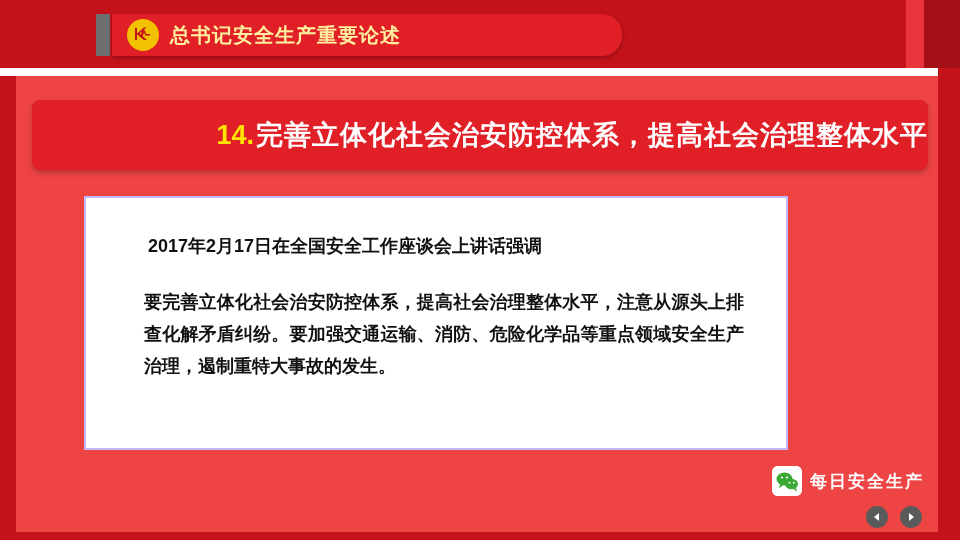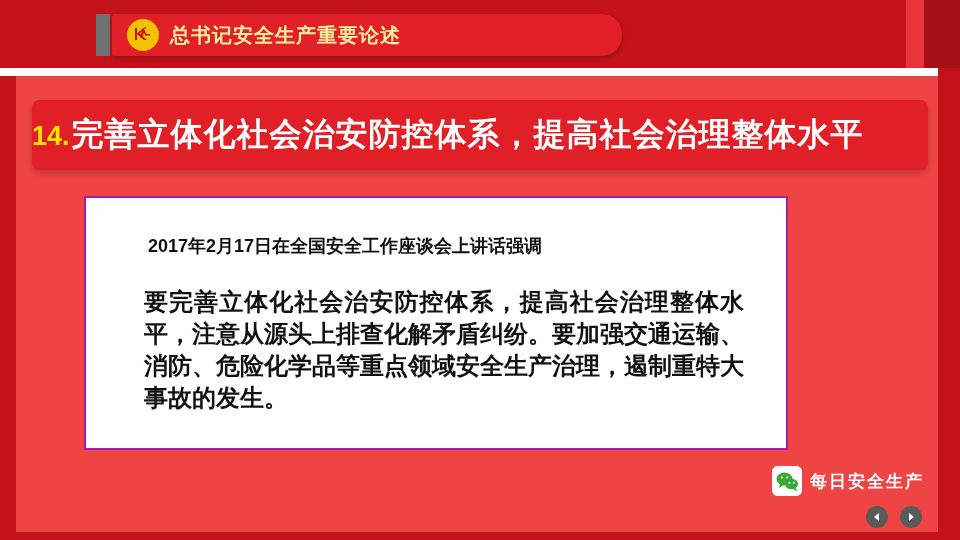--- a/index.html
+++ b/index.html
@@ -119,65 +119,65 @@
     position: absolute;
     left: 32px;
     top: 100px;
     width: 896px;
     height: 70px;
     background: #e01f26;
     border-radius: 8px;
     box-shadow: 0 3px 6px rgba(0,0,0,0.22);
     display: flex;
     align-items: center;
-    justify-content: flex-start;
+    justify-content: flex-end;
   }
   .headline-inner {
     display: flex;
     align-items: baseline;
     white-space: nowrap;
   }
   .headline-num {
     font-size: 27px;
     font-weight: bold;
     color: #ffe400;
     margin-right: 2px;
   }
   .headline-text {
-    font-size: 32px;
+    font-size: 27px;
     font-weight: bold;
     color: #ffffff;
     letter-spacing: 1px;
   }
 
   
   .content-box {
     position: absolute;
     left: 84px;
     top: 196px;
     width: 700px;
     height: 250px;
     background: #ffffff;
-    border: 2px solid #a21caf;
+    border: 2px solid #c4b5fd;
   }
   .content-date {
     position: absolute;
     left: 62px;
     top: 36px;
     font-size: 18px;
     font-weight: bold;
     color: #111111;
     white-space: nowrap;
   }
   .content-body {
     position: absolute;
     left: 58px;
     top: 88px;
     width: 600px;
-    font-size: 24px;
+    font-size: 18px;
     font-weight: bold;
     color: #111111;
     line-height: 32px;
     text-align: justify;
   }
 
   
   .footer-logo {
     position: absolute;
     right: 36px;

